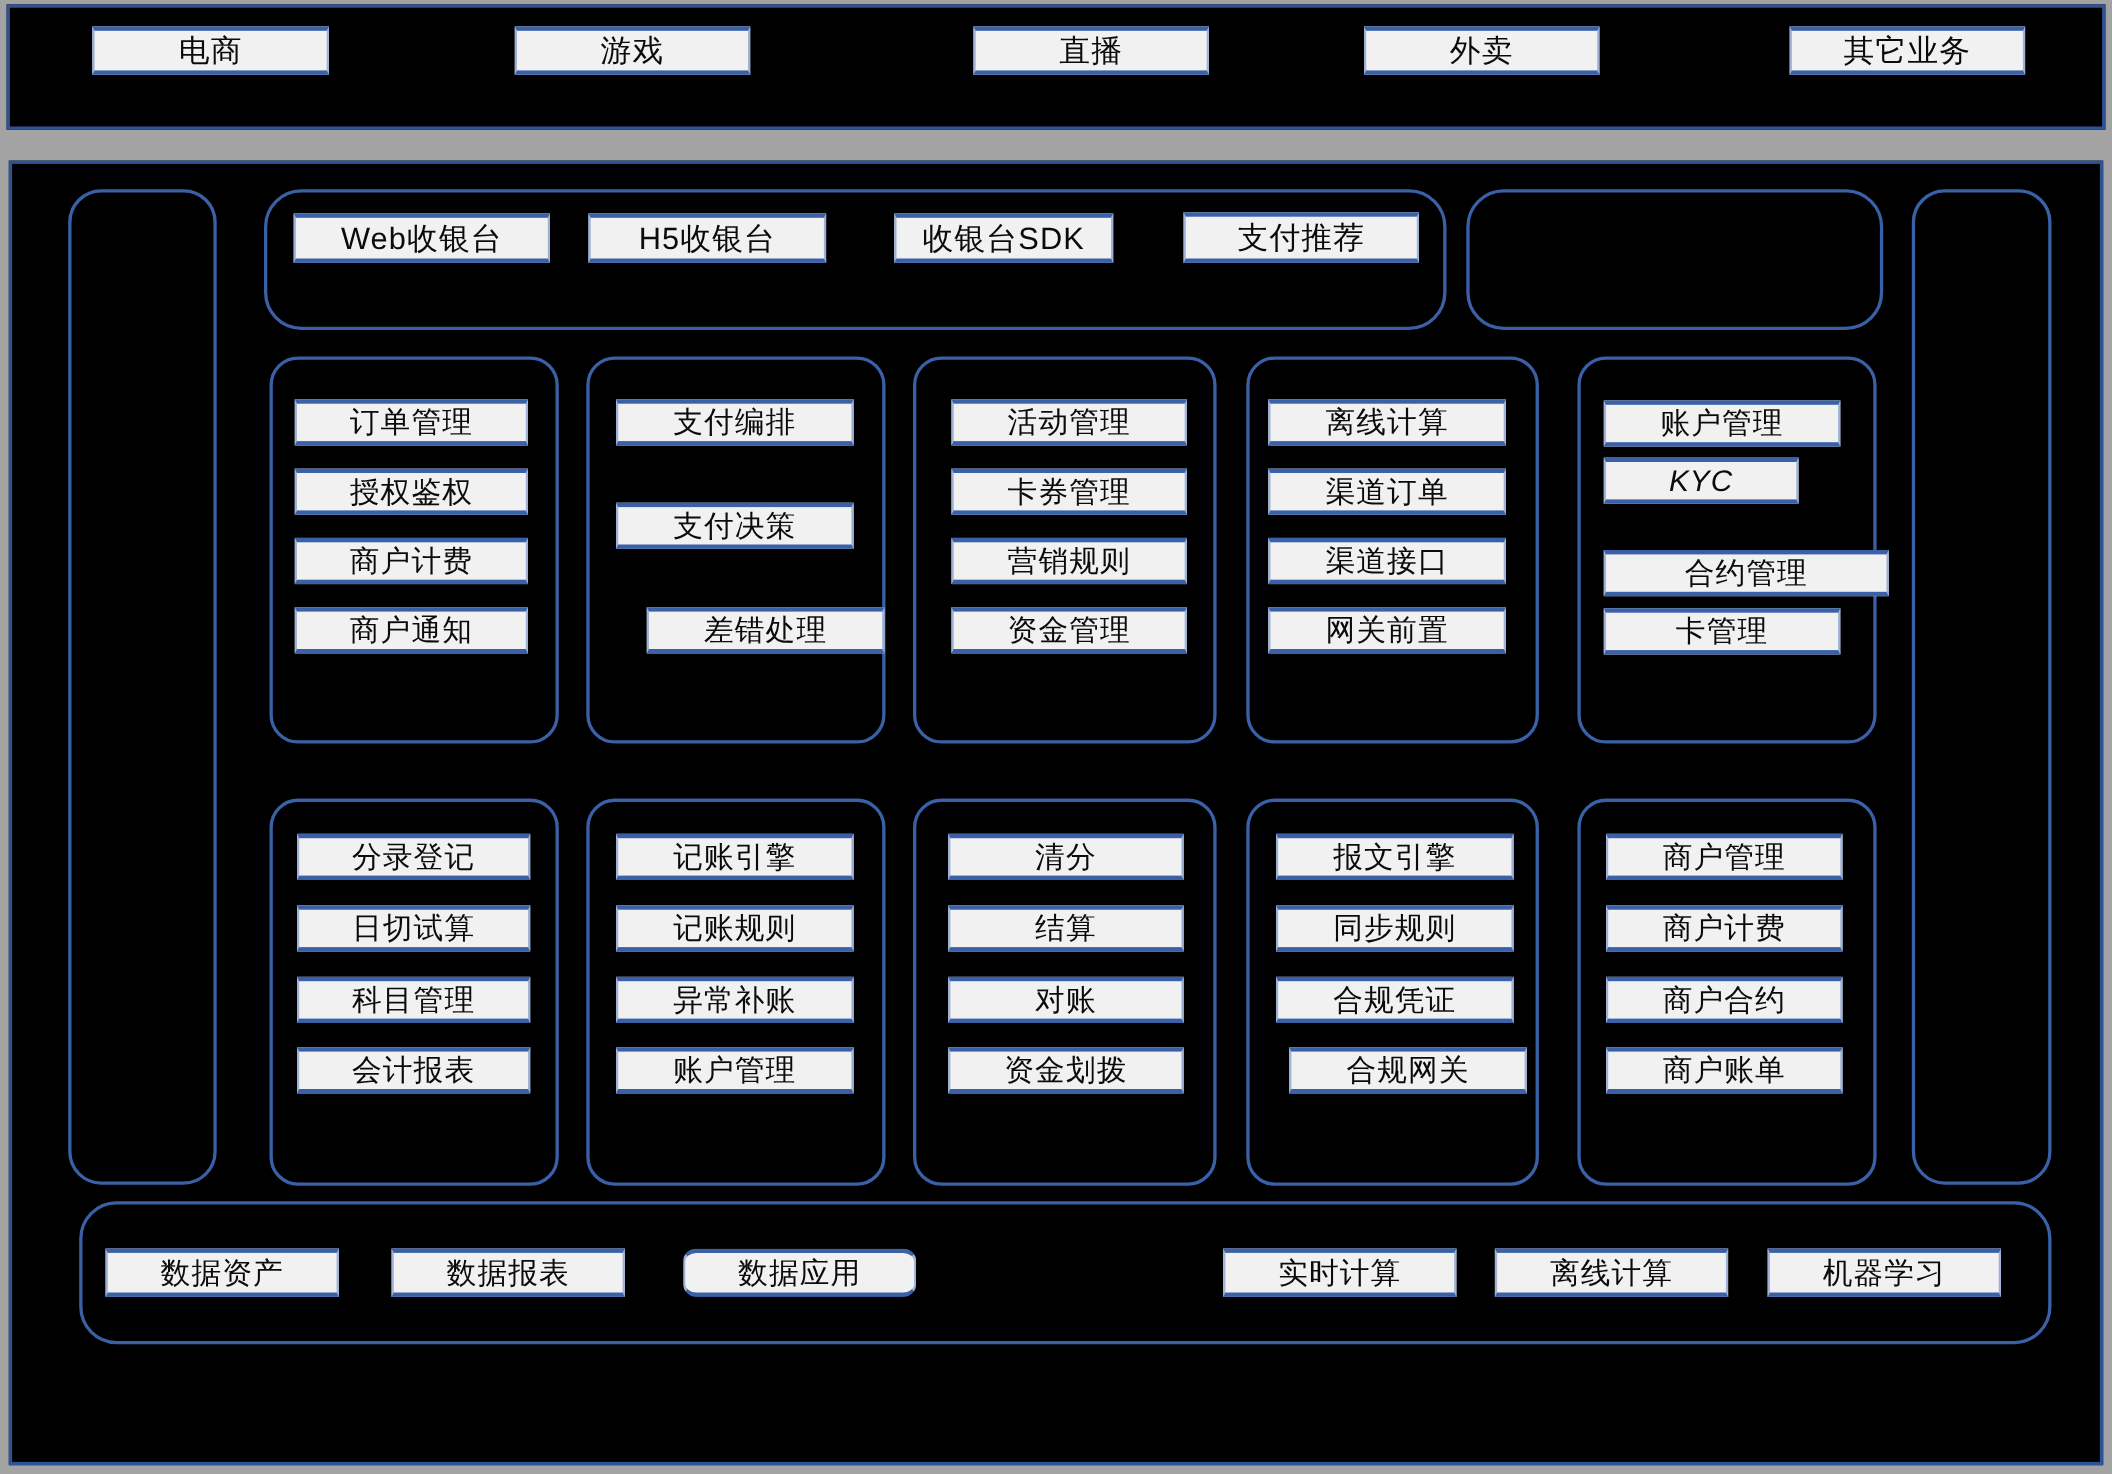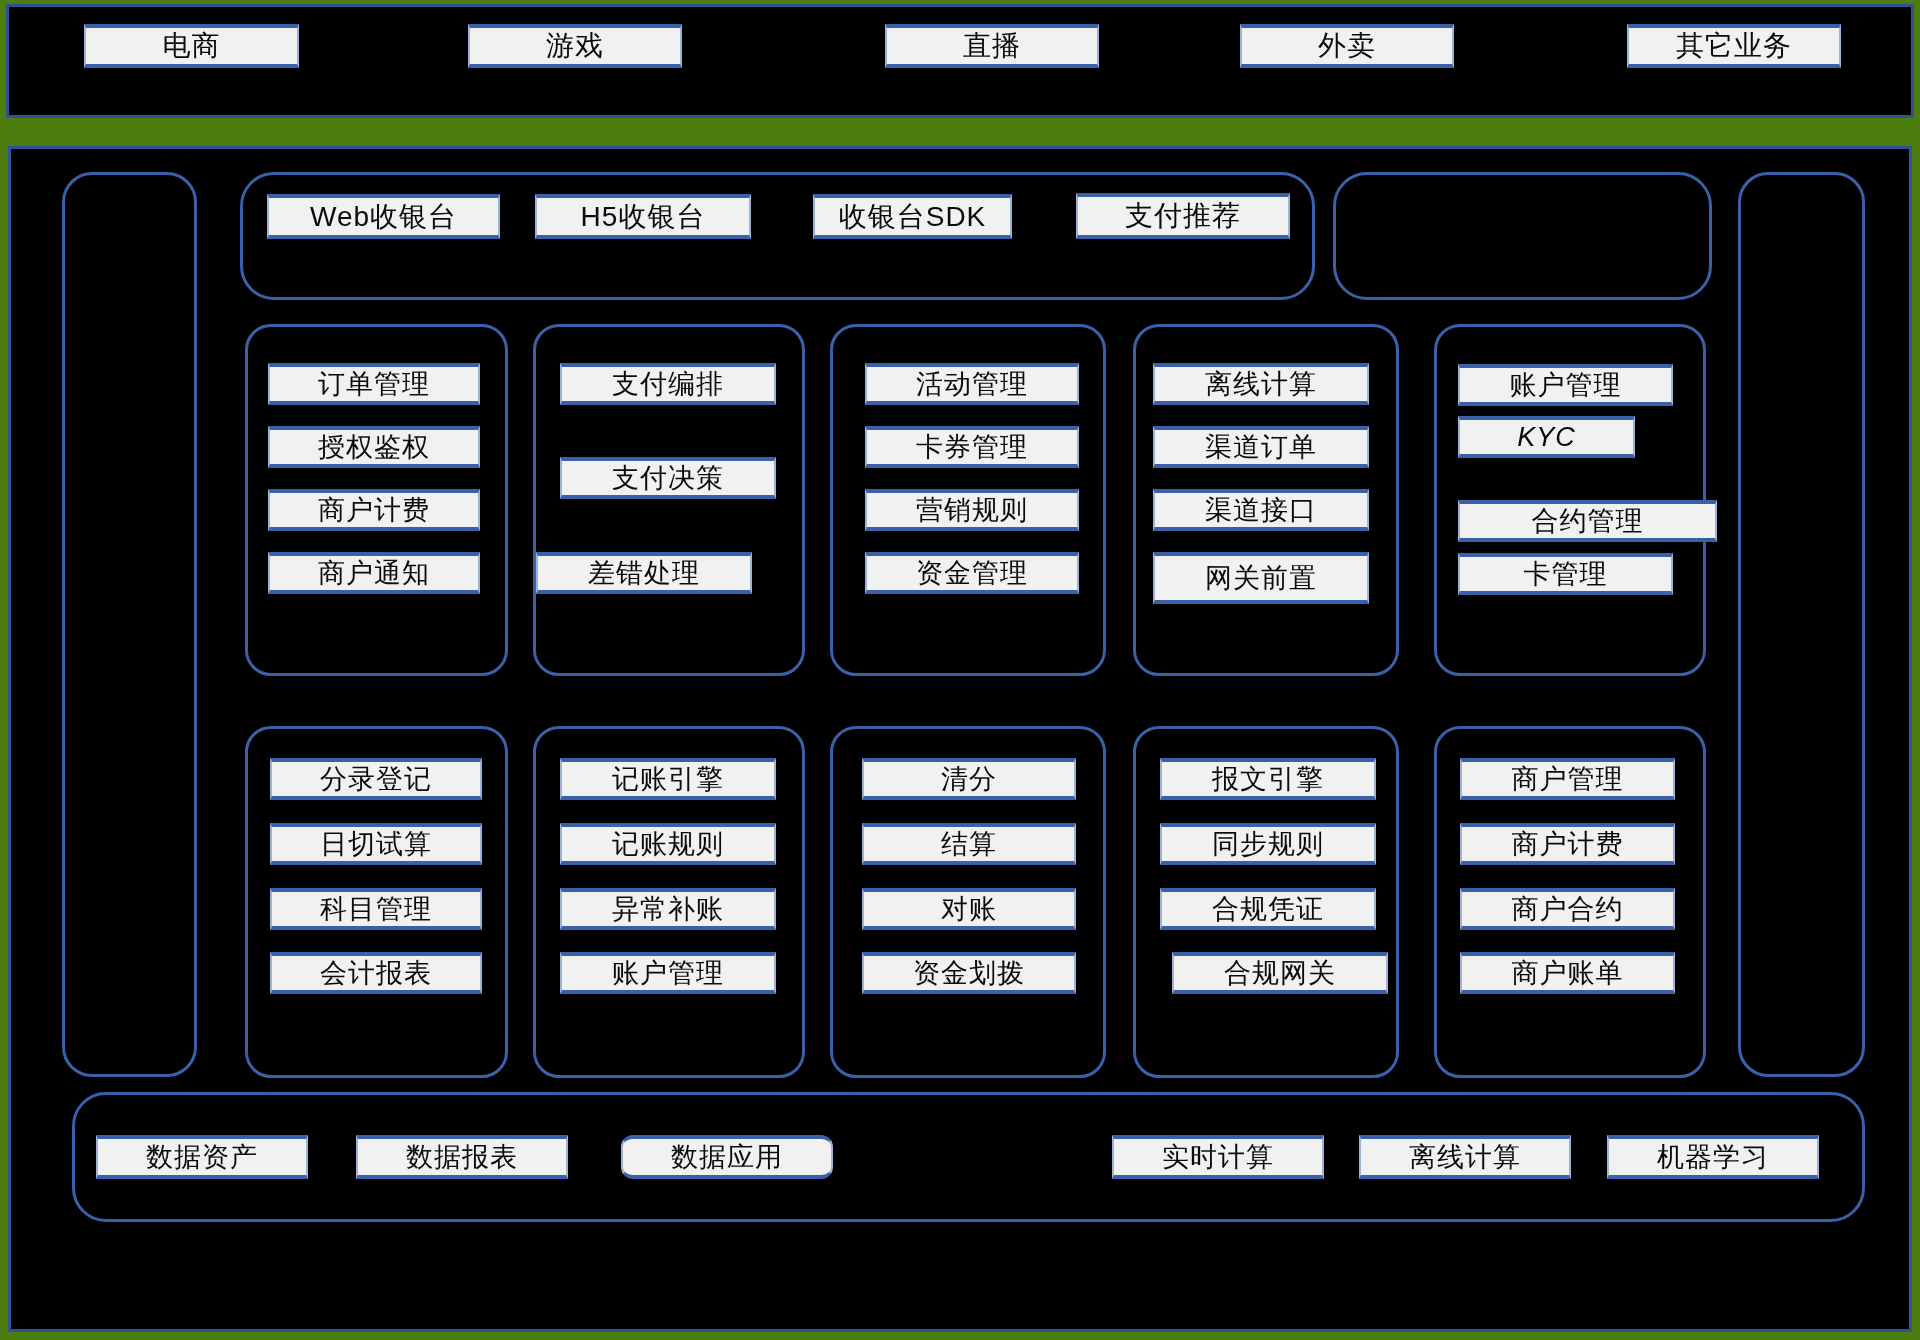--- a/index.html
+++ b/index.html
@@ -11,21 +11,21 @@
     width: 1920px;
     height: 1340px;
     font-family: "Liberation Sans", "DejaVu Sans", sans-serif;
     color: #111111;
     overflow: hidden;
   }
   .canvas {
     position: relative;
     width: 1920px;
     height: 1340px;
-    background: #4d7c0f;
+    background: #a3a3a3;
   }
 
   
   .frame {
     position: absolute;
     box-sizing: border-box;
     border: 3px solid #2F5496;
     background: #000000;
   }
 
@@ -130,21 +130,21 @@
   <div class="chip" style="left:268px; top:552px; width:212px; height:42px;">
     <span>商户通知</span>
     </div>
 
   <div class="chip" style="left:560px; top:363px; width:216px; height:42px;">
     <span>支付编排</span>
     </div>
   <div class="chip" style="left:560px; top:457px; width:216px; height:42px;">
     <span>支付决策</span>
     </div>
-  <div class="chip" style="left:536px; top:552px; width:216px; height:42px;">
+  <div class="chip" style="left:588px; top:552px; width:216px; height:42px;">
     <span>差错处理</span>
     </div>
 
   <div class="chip" style="left:865px; top:363px; width:214px; height:42px;">
     <span>活动管理</span>
     </div>
   <div class="chip" style="left:865px; top:426px; width:214px; height:42px;">
     <span>卡券管理</span>
     </div>
   <div class="chip" style="left:865px; top:489px; width:214px; height:42px;">
@@ -156,21 +156,21 @@
 
   <div class="chip" style="left:1153px; top:363px; width:216px; height:42px;">
     <span>离线计算</span>
     </div>
   <div class="chip" style="left:1153px; top:426px; width:216px; height:42px;">
     <span>渠道订单</span>
     </div>
   <div class="chip" style="left:1153px; top:489px; width:216px; height:42px;">
     <span>渠道接口</span>
     </div>
-  <div class="chip" style="left:1153px; top:552px; width:216px; height:52px;">
+  <div class="chip" style="left:1153px; top:552px; width:216px; height:42px;">
     <span>网关前置</span>
     </div>
 
   <div class="chip" style="left:1458px; top:364px; width:215px; height:42px;">
     <span>账户管理</span>
     </div>
   <div class="chip" style="left:1458px; top:416px; width:177px; height:42px;font-style:italic;">
     <span>KYC</span>
     </div>
   <div class="chip" style="left:1458px; top:500px; width:259px; height:42px;">

